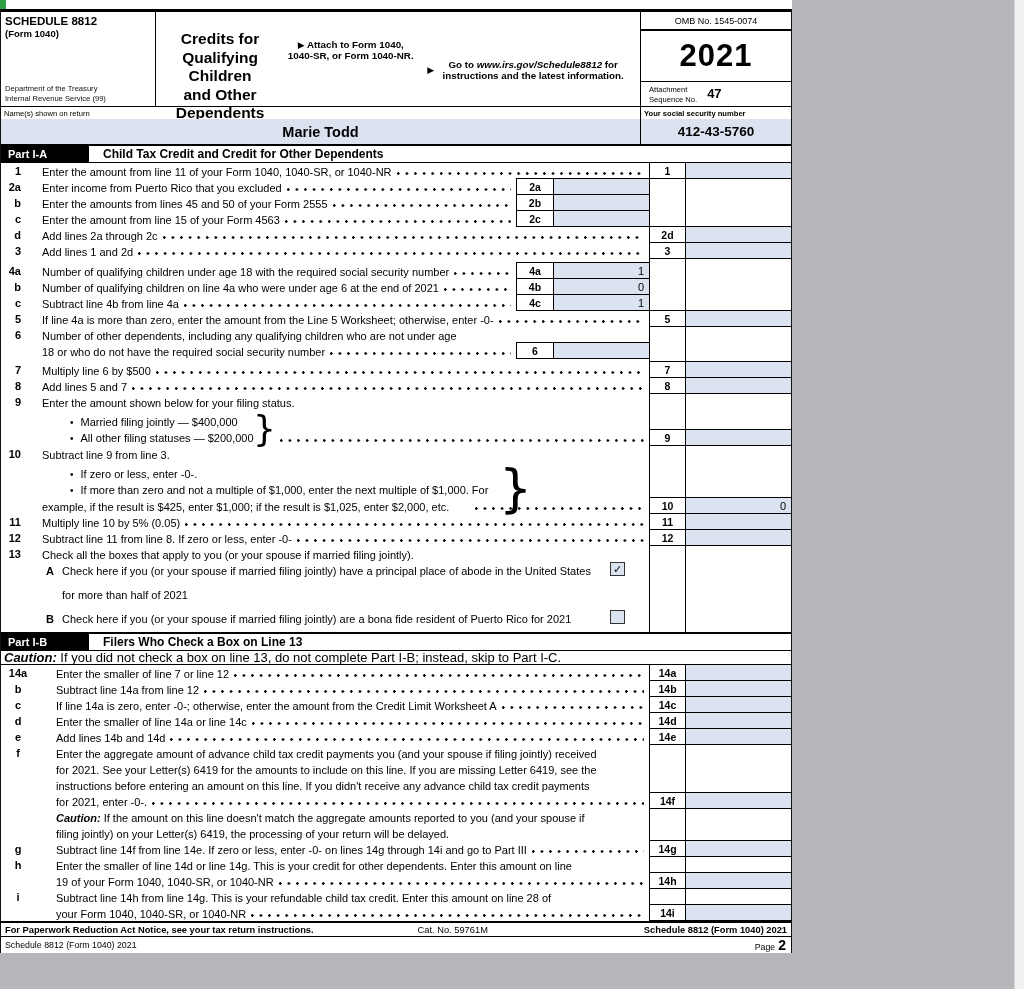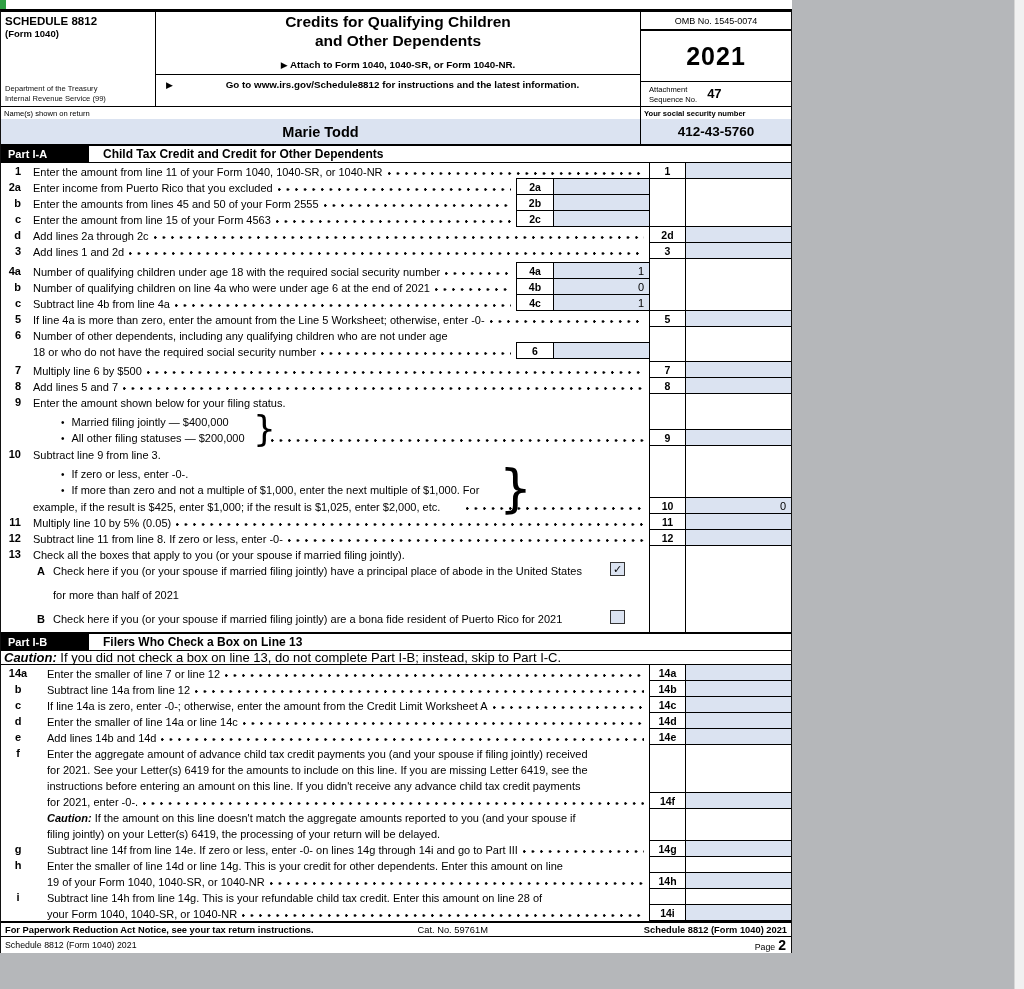--- a/index.html
+++ b/index.html
@@ -8,33 +8,33 @@
 #topstrip{position:absolute;left:0;top:0;width:792px;height:9px;background:#fff}
 #artifact{position:absolute;left:0;top:0;width:6px;height:11px;background:#2fa043}
 #scroll{position:absolute;right:0;top:0;width:10px;height:100%;background:#f1f1f1;border-left:1px solid #d6d6d6}
 #page{position:absolute;left:0;top:9px;width:792px;background:#fff;border-left:1px solid #111;border-right:1px solid #111;border-top:3px solid #000}
 
 .hdr{display:flex;border-bottom:1px solid #000;height:95px}
 .hL{width:155px;border-right:1px solid #000;padding:3px 4px 2px;display:flex;flex-direction:column}
 .sched{font-weight:bold;font-size:11.5px}
 .f1040{font-weight:bold;font-size:9.5px;margin-top:1px}
 .dept{margin-top:auto;font-size:7.6px;line-height:1.3;color:#111}
-.hC{flex:1;border-right:1px solid #000;display:flex;flex-direction:column;padding-top:1px}
+.hC{flex:1;border-right:1px solid #000;display:flex;flex-direction:row;padding-top:18px}
 .tt{font-size:15.5px;font-weight:bold;text-align:center;line-height:1.2}
 .attach{font-size:9.8px;font-weight:bold;text-align:center;margin-top:9px}
 .hcr{border-top:1px solid #000;margin-top:4px}
 .goto{display:flex;align-items:center;font-size:9.8px;font-weight:bold;padding:4px 8px 0 10px}
 .goto .gt{flex:1;text-align:center}
-.gurl{}
+.gurl{font-style:italic}
 .arrow{font-size:9px}
 .hR{width:150px;display:flex;flex-direction:column}
 .omb{font-size:9px;text-align:center;padding:4px 0 3px}
 .r2{border-top:2px solid #000}
 .r1{border-top:1px solid #000}
-.yr{flex:1;display:flex;align-items:center;justify-content:center;font-size:25px;font-weight:bold;letter-spacing:1px}
+.yr{flex:1;display:flex;align-items:center;justify-content:center;font-size:31px;font-weight:bold;letter-spacing:1px}
 .attq{display:flex;align-items:center;gap:10px;padding:3px 8px 2px;font-size:7.6px;line-height:1.25}
 .sq{font-size:13px;font-weight:bold}
 
 .nrow{display:flex;height:39px;border-bottom:2px solid #000}
 .ncell{flex:1;border-right:1px solid #000;display:flex;flex-direction:column}
 .mlab{font-size:7.6px;padding:2px 3px 1px}
 .bfill{flex:1;background:#dbe3f1;display:flex;align-items:center;justify-content:center}
 .nval{font-weight:bold;font-size:14.5px}
 .scell{width:150px;display:flex;flex-direction:column}
 .scell .mlab{font-weight:bold}
@@ -42,21 +42,21 @@
 
 .bar{display:flex;height:17px;border-bottom:1px solid #000}
 .bt2{border-top:2px solid #000;height:19px}
 .btag{width:88px;background:#000;color:#fff;font-weight:bold;font-size:11px;display:flex;align-items:center;padding-left:7px}
 .btitle{font-weight:bold;font-size:12px;display:flex;align-items:center;padding-left:14px}
 
 .row{display:flex;height:16px}
 .h3{height:3px}.h4{height:4px}.h6{height:6px}.h8{height:8px}
 .lno{width:20px;flex:none;text-align:right;font-weight:bold;font-size:11px;line-height:16px}
 .lno2{width:34px;flex:none;text-align:center;font-weight:bold;font-size:11px;line-height:16px}
-.lt{flex:1;display:flex;align-items:flex-end;padding-left:12px;font-size:11px;min-width:0;overflow:hidden}
+.lt{flex:1;display:flex;align-items:flex-end;padding-left:21px;font-size:11px;min-width:0;overflow:hidden}
 .tx{white-space:nowrap;line-height:14px;flex:none}
 .b{font-weight:normal}
 .bi{font-weight:bold;font-style:italic}
 .letter{display:inline-block;width:16px;font-weight:bold;margin-left:4px}
 .ind{display:inline-block;width:20px}
 .dots{flex:1;min-width:0;height:9px;margin:0 5px 1px 5px;background-image:radial-gradient(circle at 1.3px 4.5px,#000 1.05px,rgba(0,0,0,0) 1.5px);background-size:8.6px 9px;background-repeat:repeat-x}
 .ml26{margin-left:26px}
 .nbx{width:36px;flex:none;border-left:1px solid #000;display:flex;align-items:center;justify-content:center;font-weight:bold;font-size:10.5px}
 .abx{width:106px;flex:none;border-left:1px solid #000;display:flex;align-items:center;justify-content:flex-end;padding-right:5px;font-size:11px}
 .has{border-top:1px solid #000;border-bottom:1px solid #000;margin-top:-1px}

